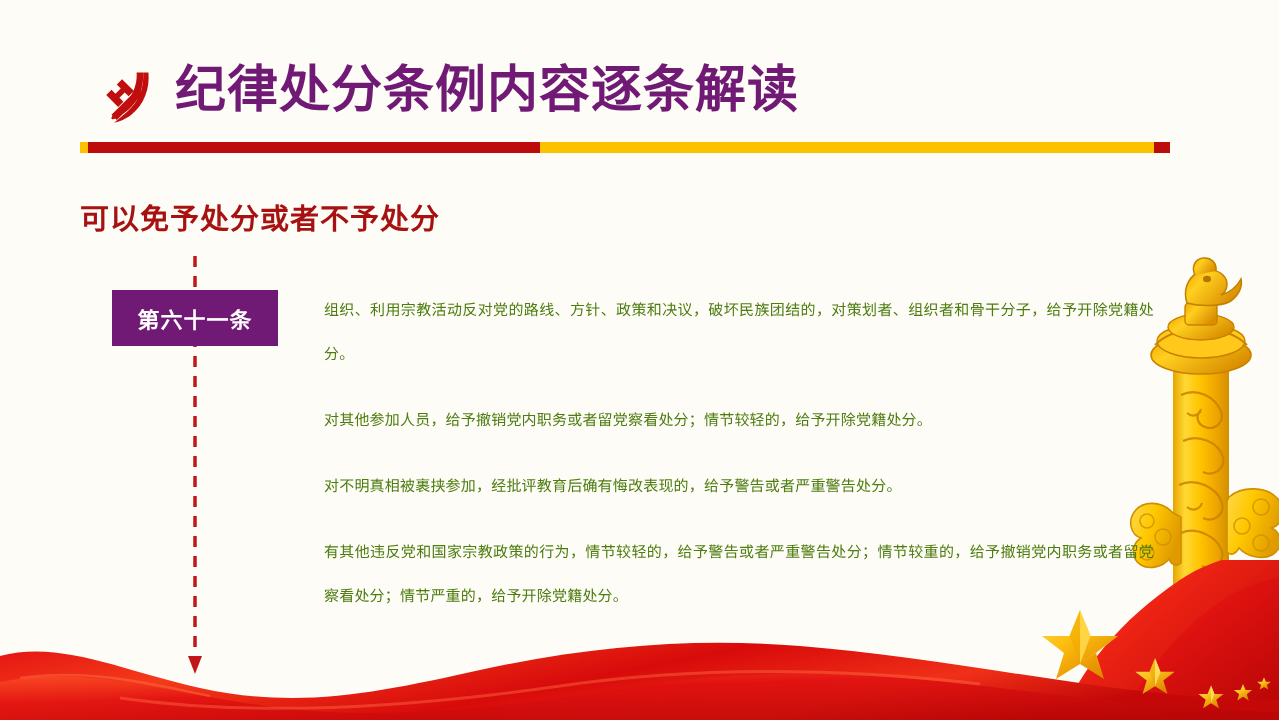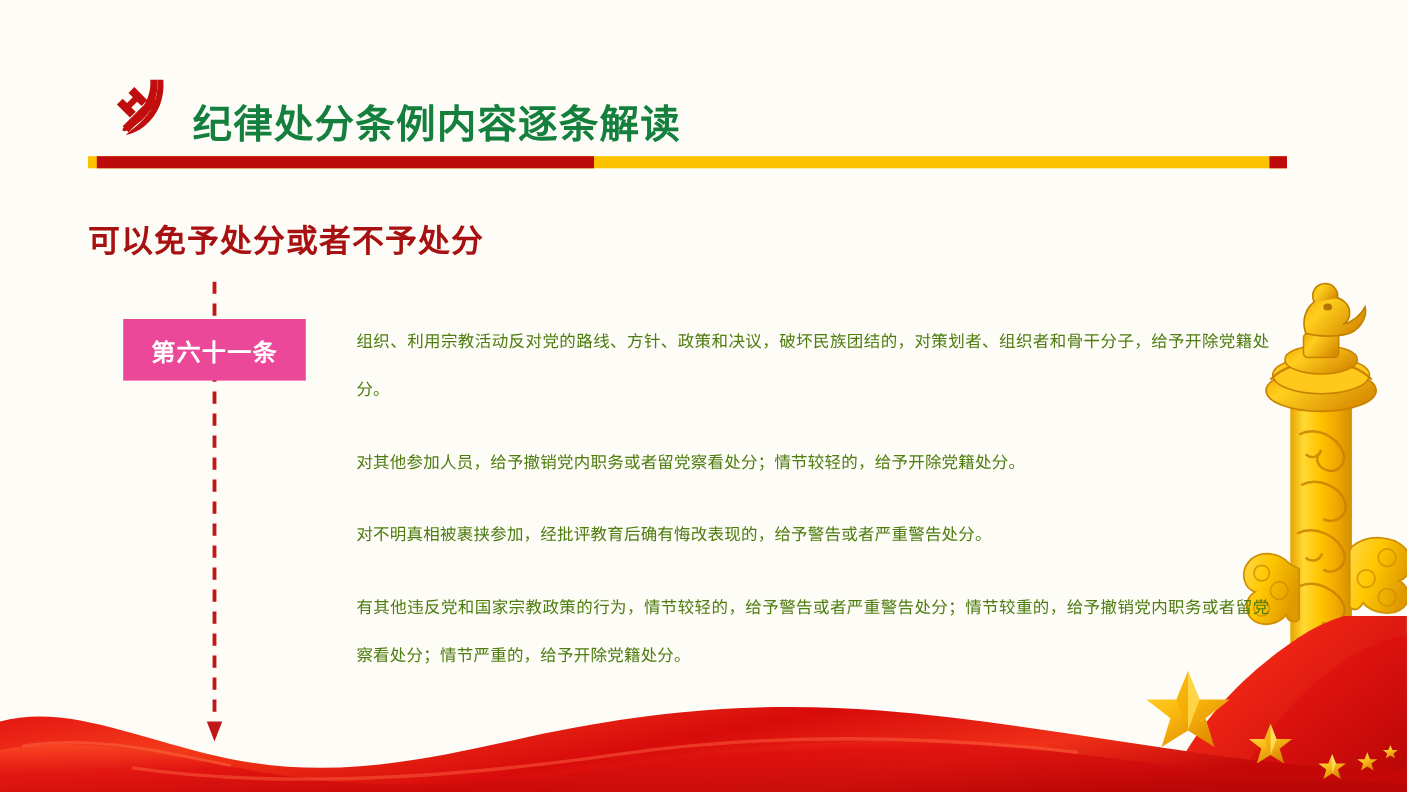--- a/index.html
+++ b/index.html
@@ -39,24 +39,24 @@
     left: 97px;
     top: 66px;
     width: 66px;
     height: 66px;
   }
   .emblem svg { display: block; width: 100%; height: 100%; }
 
   .header-title {
     position: absolute;
     left: 175px;
-    top: 86px;
-    font-size: 36px;
+    top: 62px;
+    font-size: 51px;
     font-weight: bold;
-    color: #15803d;
+    color: #701a75;
     letter-spacing: 1px;
     line-height: 56px;
     white-space: nowrap;
     font-family: "DejaVu Sans", "Liberation Sans", sans-serif;
   }
 
   
   .divider {
     position: absolute;
     left: 80px;
@@ -105,21 +105,21 @@
   }
   .connector svg { display: block; width: 100%; height: 100%; }
 
   
   .article-badge {
     position: absolute;
     left: 112px;
     top: 290px;
     width: 166px;
     height: 56px;
-    background: #ec4899;
+    background: #701a75;
     display: flex;
     align-items: center;
     justify-content: center;
     color: #ffffff;
     font-size: 22px;
     font-weight: bold;
     letter-spacing: 1px;
     z-index: 3;
   }
 

